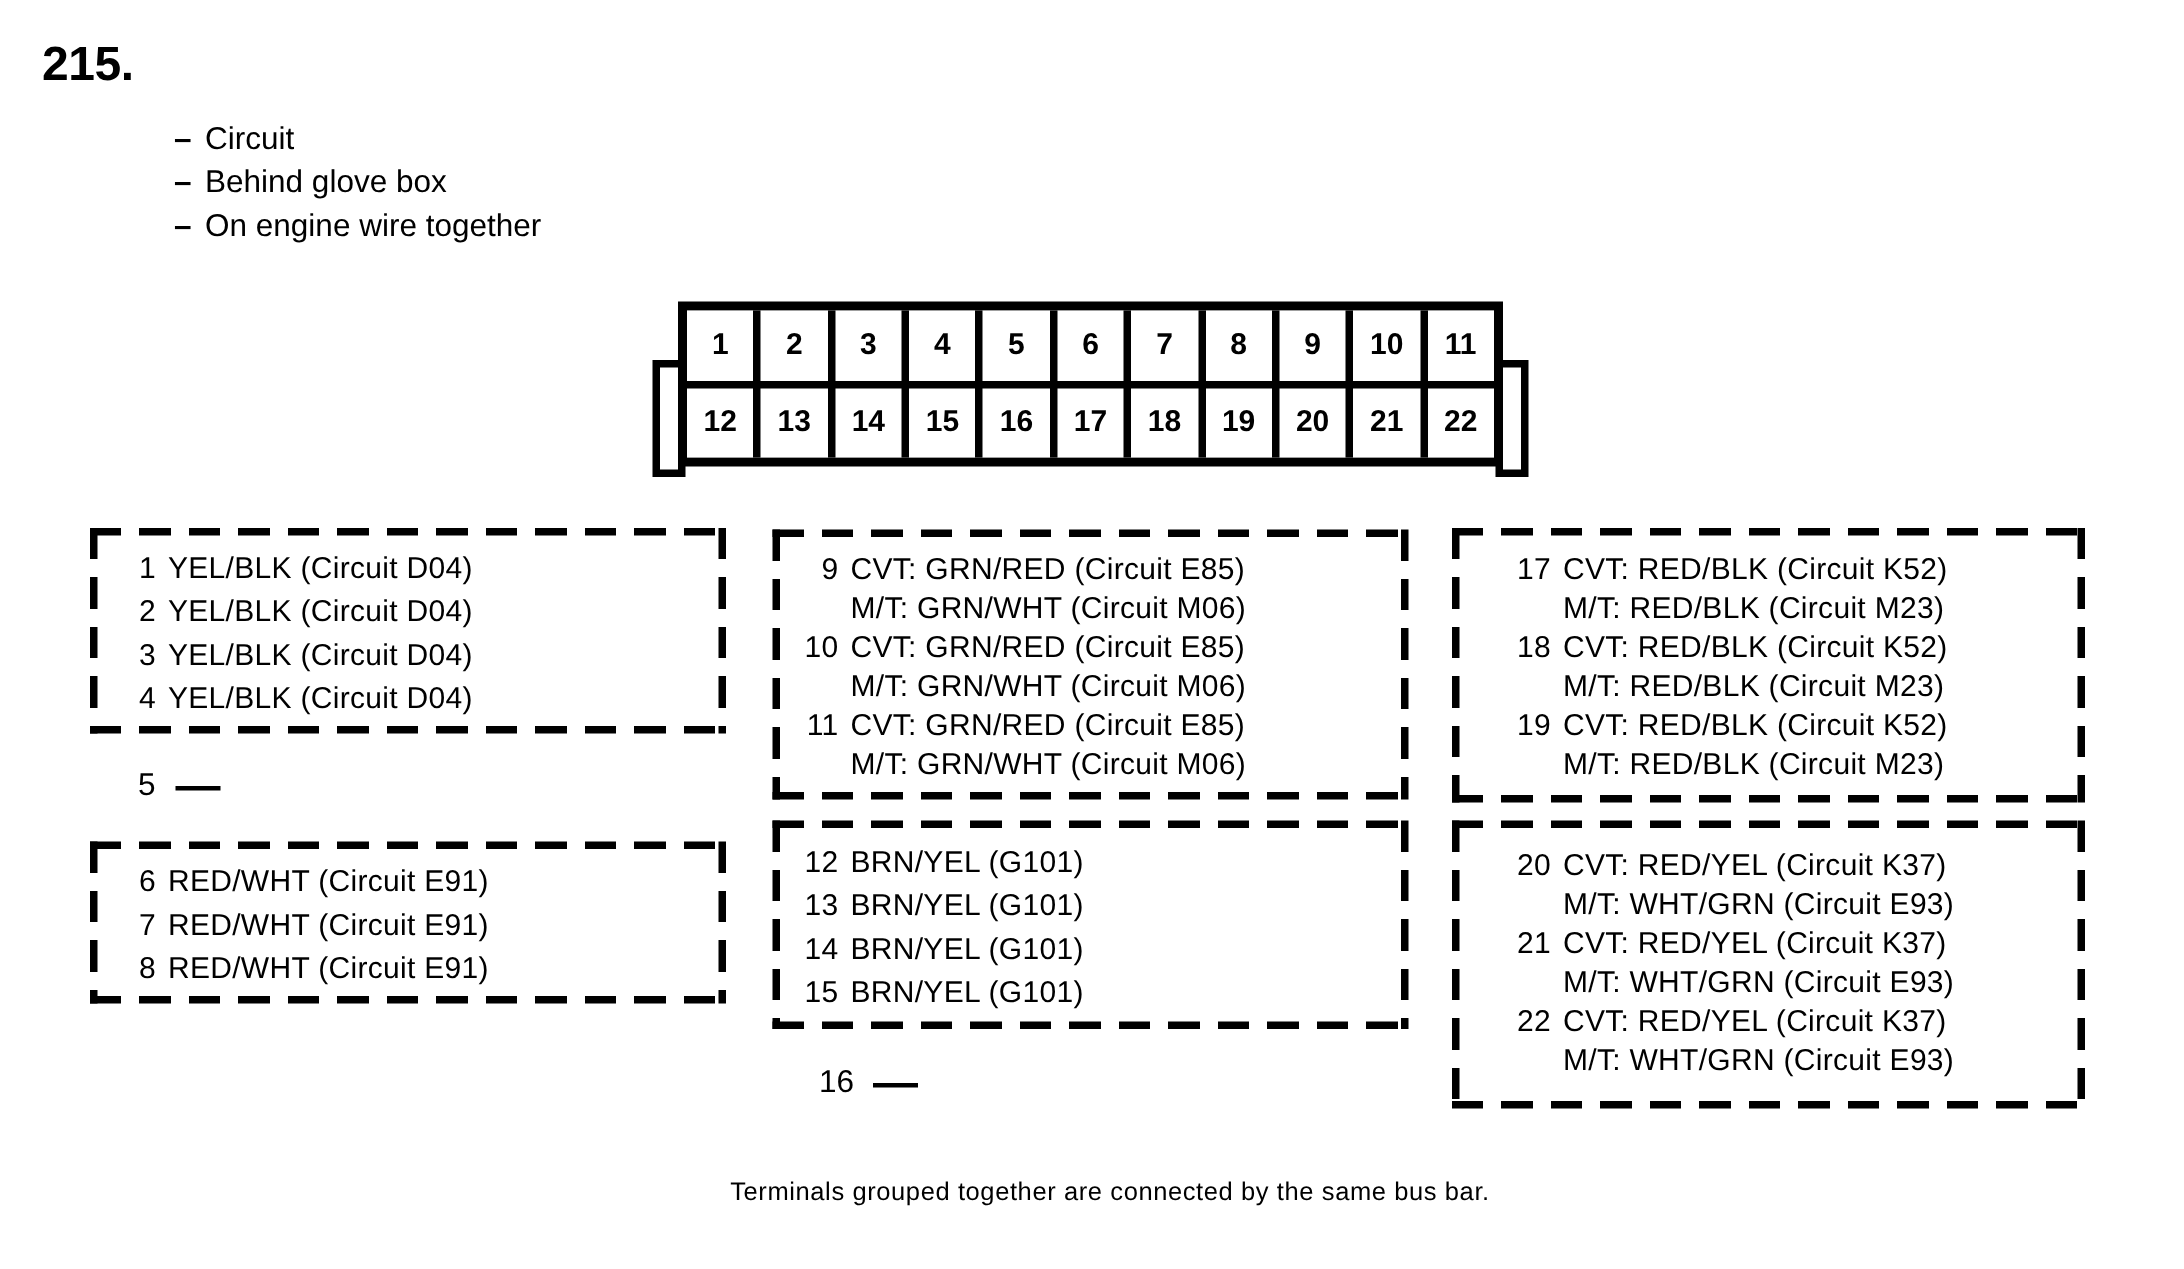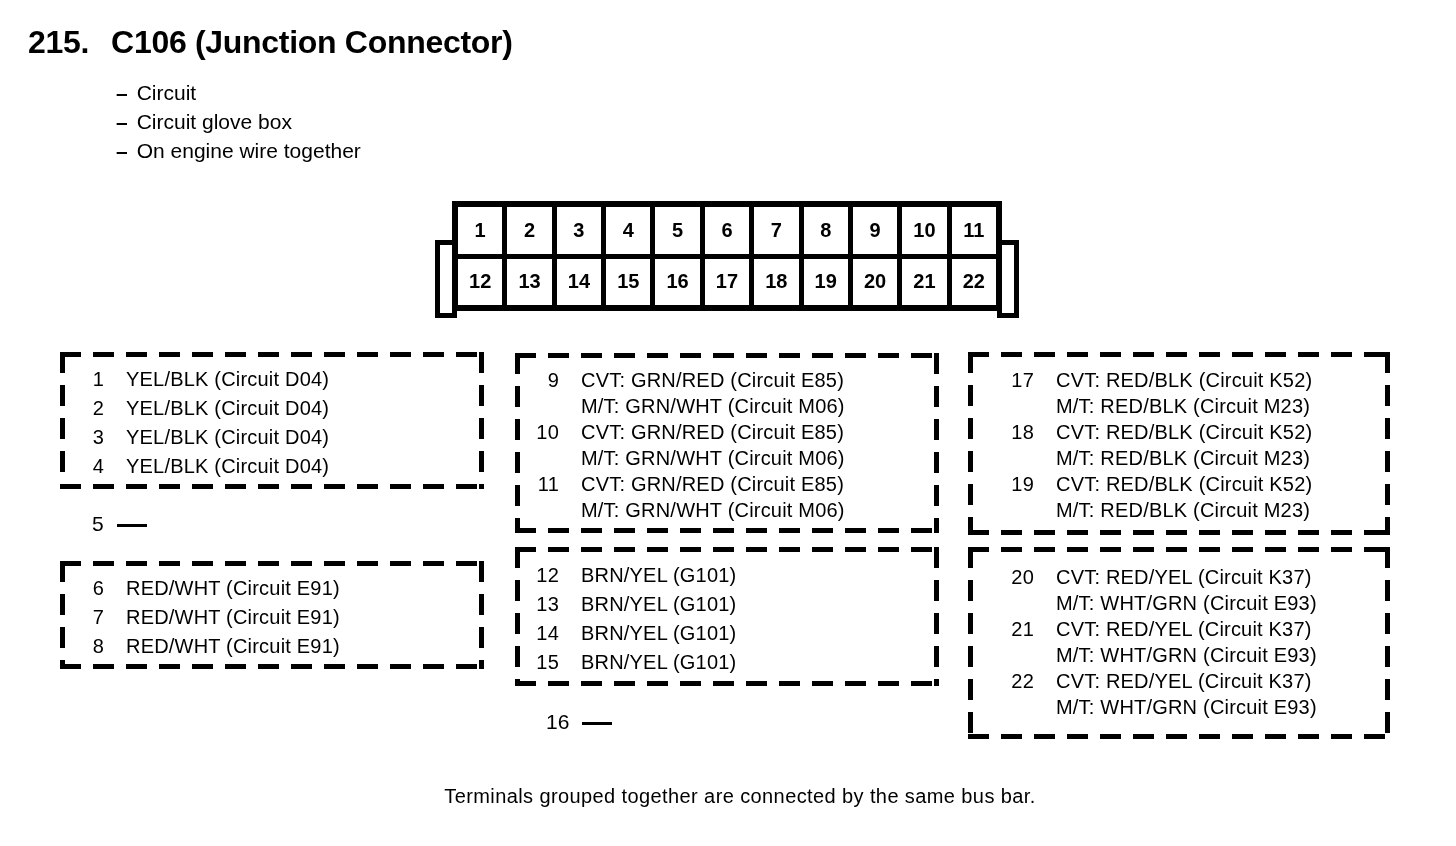--- a/index.html
+++ b/index.html
@@ -12,21 +12,20 @@
     font-family: "Liberation Sans", sans-serif;
     overflow: hidden;
   }
 
   
   .title-row {
     position: absolute;
     left: 28px;
     top: 24px;
     display: flex;
-    gap: 22px;
     font-size: 32px;
     font-weight: bold;
     letter-spacing: -0.3px;
     white-space: nowrap;
   }
   .notes {
     position: absolute;
     left: 116px;
     top: 78px;
     font-size: 21px;
@@ -88,21 +87,21 @@
       repeating-linear-gradient(90deg,  #000 0 21px, transparent 21px 33px),
       repeating-linear-gradient(90deg,  #000 0 21px, transparent 21px 33px),
       repeating-linear-gradient(180deg, #000 0 21px, transparent 21px 33px),
       repeating-linear-gradient(180deg, #000 0 21px, transparent 21px 33px);
     background-position: left top, left bottom, left top, right top;
     background-size: 100% 5px, 100% 5px, 5px 100%, 5px 100%;
     background-repeat: no-repeat;
   }
   .entry { display: flex; align-items: flex-start; white-space: nowrap; }
   .entry .pin { width: 30px; text-align: right; flex: none; }
-  .entry .desc { margin-left: 22px; }
+  .entry .desc { margin-left: 8px; }
   .entry .desc .line { display: block; }
   .lh29 .entry { line-height: 29px; }
   .lh26 .entry { line-height: 26px; }
 
   
   .unconnected {
     position: absolute;
     display: flex;
     align-items: center;
     font-size: 21px;
@@ -117,43 +116,42 @@
     margin-top: 2px;
   }
 
   
   .footer-note {
     position: absolute;
     left: 24px;
     right: 0;
     top: 785px;
     text-align: center;
-    font-size: 20px;
+    font-size: 17px;
     letter-spacing: 0.4px;
     white-space: nowrap;
   }
 </style>
 </head>
 <body>
 
 <div class="page">
 
   <div class="title-row">
     <span>215.</span>
-    <span>C106 (Junction Connector)</span>
   </div>
 
   <div class="notes">
     <div class="note">
       <span class="dash">–</span>
       <span>Circuit</span>
     </div>
     <div class="note">
       <span class="dash">–</span>
-      <span>Circuit glove box</span>
+      <span>Behind glove box</span>
     </div>
     <div class="note">
       <span class="dash">–</span>
       <span>On engine wire together</span>
     </div>
   </div>
 
   <div class="mount-tab tab-left"></div>
   <div class="mount-tab tab-right"></div>
   <div class="connector-body">

